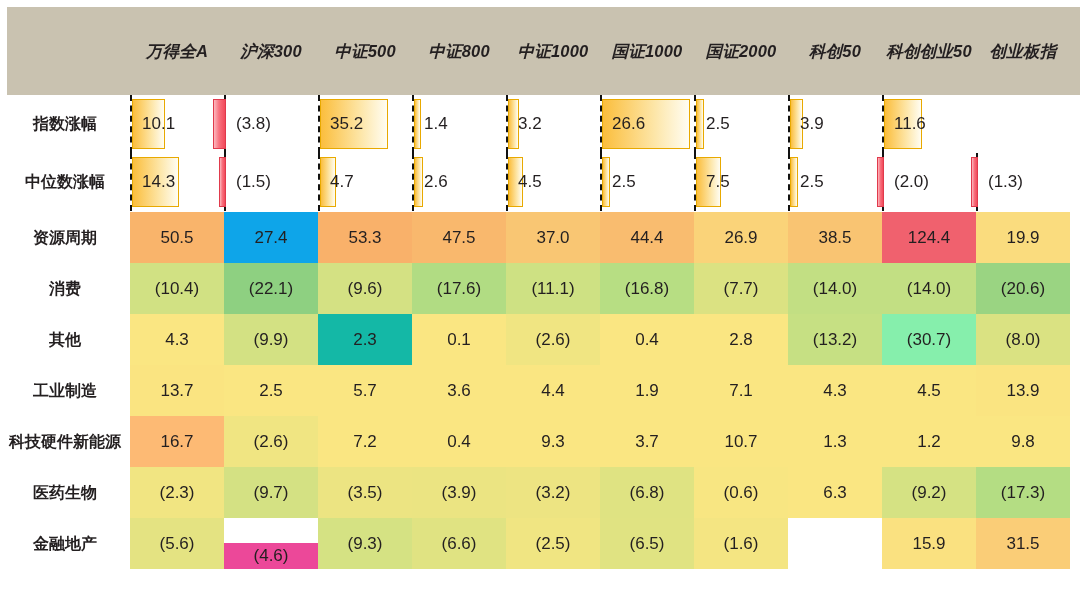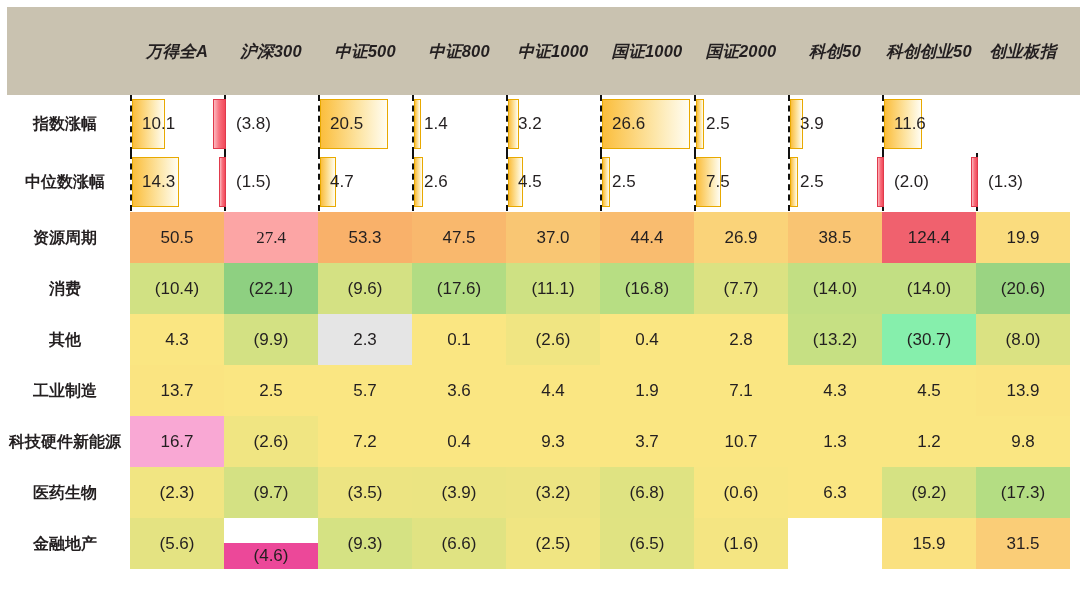--- a/index.html
+++ b/index.html
@@ -193,21 +193,21 @@
         <div class="bar-cell">
           <div class="bar pos" style="width: 33.4135px;"></div>
           <div class="bar-val">10.1</div>
         </div>
         <div class="bar-cell">
           <div class="bar neg" style="width: 12.5714px;"></div>
           <div class="bar-val">(3.8)</div>
         </div>
         <div class="bar-cell">
           <div class="bar pos" style="width: 67.8195px;"></div>
-          <div class="bar-val">20.5</div>
+          <div class="bar-val">35.2</div>
         </div>
         <div class="bar-cell">
           <div class="bar pos" style="width: 7px;"></div>
           <div class="bar-val">1.4</div>
         </div>
         <div class="bar-cell">
           <div class="bar pos" style="width: 10.5865px;"></div>
           <div class="bar-val">3.2</div>
         </div>
         <div class="bar-cell">
@@ -269,21 +269,21 @@
           <div class="bar neg" style="width: 7px;"></div>
           <div class="bar-val">(1.3)</div>
         </div>
       </div>
     </div>
 
   <div class="heat-section" id="heat-section">
       <div class="heat-row">
         <div class="heat-rowlabel">资源周期</div>
         <div class="heat-cell" style="background: rgb(249, 180, 107);">50.5</div>
-        <div class="heat-cell" style="background: #fca5a5; font-family: Liberation Serif, serif;">27.4</div>
+        <div class="heat-cell" style="background: #0ea5e9;">27.4</div>
         <div class="heat-cell" style="background: rgb(249, 177, 106);">53.3</div>
         <div class="heat-cell" style="background: rgb(249, 184, 109);">47.5</div>
         <div class="heat-cell" style="background: rgb(249, 198, 115);">37.0</div>
         <div class="heat-cell" style="background: rgb(249, 188, 111);">44.4</div>
         <div class="heat-cell" style="background: rgb(250, 211, 121);">26.9</div>
         <div class="heat-cell" style="background: rgb(249, 196, 114);">38.5</div>
         <div class="heat-cell" style="background: rgb(240, 97, 110);">124.4</div>
         <div class="heat-cell" style="background: rgb(250, 220, 126);">19.9</div>
       </div>
       <div class="heat-row">
@@ -296,21 +296,21 @@
         <div class="heat-cell" style="background: rgb(183, 222, 131);">(16.8)</div>
         <div class="heat-cell" style="background: rgb(219, 226, 130);">(7.7)</div>
         <div class="heat-cell" style="background: rgb(194, 223, 131);">(14.0)</div>
         <div class="heat-cell" style="background: rgb(194, 223, 131);">(14.0)</div>
         <div class="heat-cell" style="background: rgb(154, 212, 130);">(20.6)</div>
       </div>
       <div class="heat-row">
         <div class="heat-rowlabel">其他</div>
         <div class="heat-cell" style="background: rgb(250, 230, 130);">4.3</div>
         <div class="heat-cell" style="background: rgb(211, 225, 131);">(9.9)</div>
-        <div class="heat-cell" style="background: #e5e5e5;">2.3</div>
+        <div class="heat-cell" style="background: #14b8a6;">2.3</div>
         <div class="heat-cell" style="background: rgb(250, 230, 130);">0.1</div>
         <div class="heat-cell" style="background: rgb(240, 229, 130);">(2.6)</div>
         <div class="heat-cell" style="background: rgb(250, 230, 130);">0.4</div>
         <div class="heat-cell" style="background: rgb(250, 230, 130);">2.8</div>
         <div class="heat-cell" style="background: rgb(198, 224, 131);">(13.2)</div>
         <div class="heat-cell" style="background: #86efac;">(30.7)</div>
         <div class="heat-cell" style="background: rgb(218, 226, 130);">(8.0)</div>
       </div>
       <div class="heat-row">
         <div class="heat-rowlabel">工业制造</div>
@@ -320,21 +320,21 @@
         <div class="heat-cell" style="background: rgb(250, 230, 130);">3.6</div>
         <div class="heat-cell" style="background: rgb(250, 230, 130);">4.4</div>
         <div class="heat-cell" style="background: rgb(250, 230, 130);">1.9</div>
         <div class="heat-cell" style="background: rgb(250, 230, 130);">7.1</div>
         <div class="heat-cell" style="background: rgb(250, 230, 130);">4.3</div>
         <div class="heat-cell" style="background: rgb(250, 230, 130);">4.5</div>
         <div class="heat-cell" style="background: rgb(250, 228, 129);">13.9</div>
       </div>
       <div class="heat-row">
         <div class="heat-rowlabel">科技硬件新能源</div>
-        <div class="heat-cell" style="background: #f9a8d4; text-align: center;">16.7</div>
+        <div class="heat-cell" style="background: #fdba74; text-align: center;">16.7</div>
         <div class="heat-cell" style="background: rgb(240, 229, 130);">(2.6)</div>
         <div class="heat-cell" style="background: rgb(250, 230, 130);">7.2</div>
         <div class="heat-cell" style="background: rgb(250, 230, 130);">0.4</div>
         <div class="heat-cell" style="background: rgb(250, 230, 130);">9.3</div>
         <div class="heat-cell" style="background: rgb(250, 230, 130);">3.7</div>
         <div class="heat-cell" style="background: rgb(250, 230, 130);">10.7</div>
         <div class="heat-cell" style="background: rgb(250, 230, 130);">1.3</div>
         <div class="heat-cell" style="background: rgb(250, 230, 130);">1.2</div>
         <div class="heat-cell" style="background: rgb(250, 230, 130);">9.8</div>
       </div>

